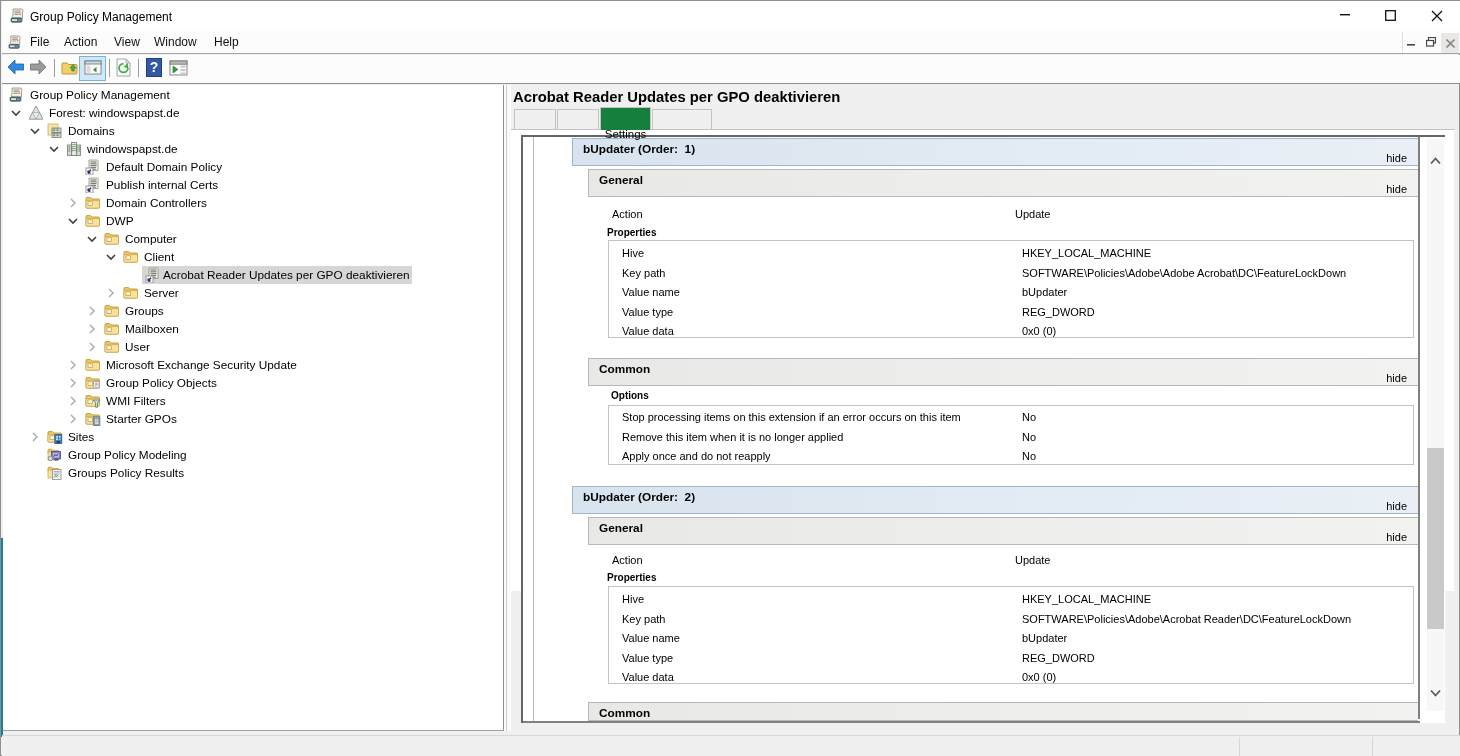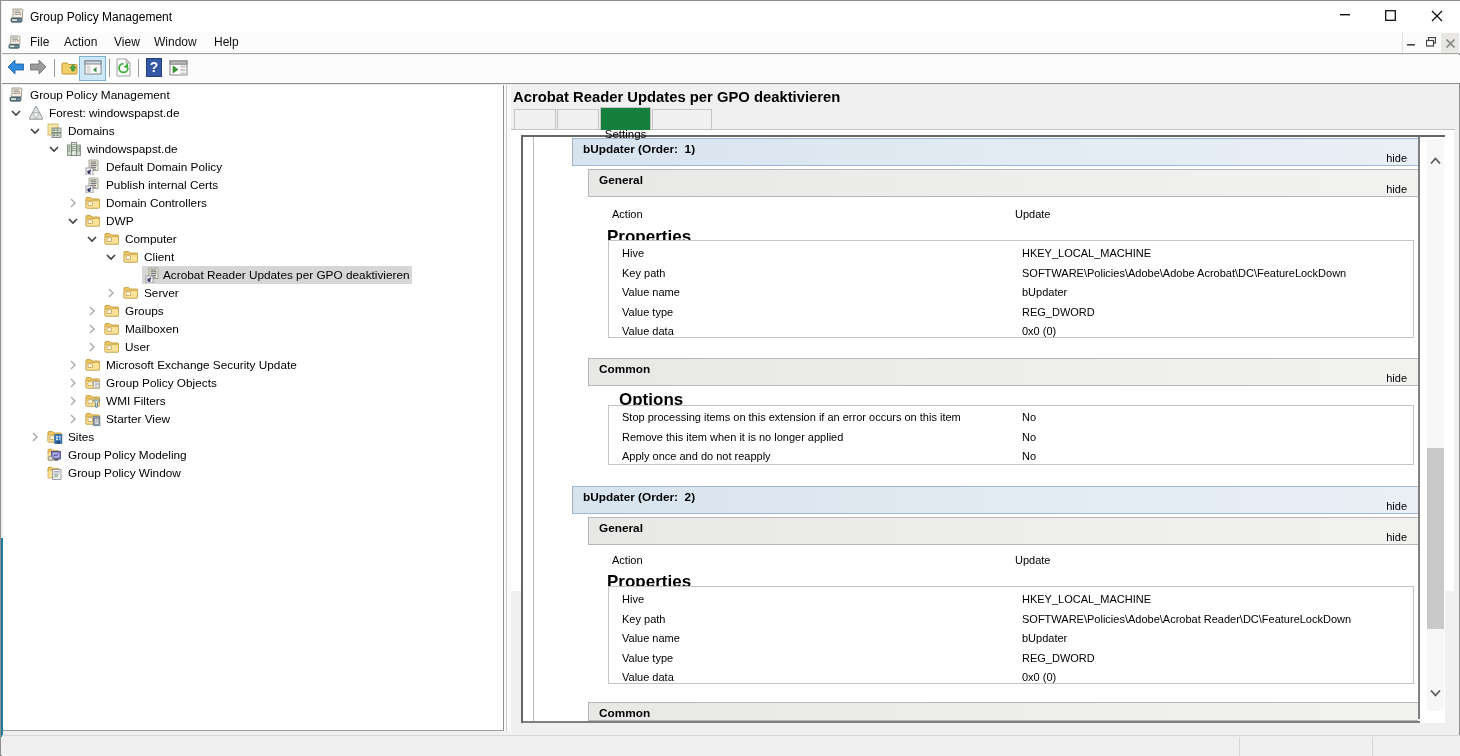--- a/index.html
+++ b/index.html
@@ -25,21 +25,21 @@
 .innerline{left:10px;top:0px;width:1px;height:586px;background:#b9b9b9;}
 .contR{left:895px;top:0px;width:2px;height:582px;background:#808080;}
 .contB{left:0px;top:584px;width:897px;height:2px;background:#808080;}
 .band{position:absolute;font-size:11px;}
 .bandblue{background:linear-gradient(90deg,#d7e3ee 0%,#e2ebf3 50%,#e9eff5 100%);border-top:1px solid #9eb6ce;border-bottom:1px solid #9eb6ce;border-left:1px solid #a7b5c2;}
 .bandgray{background:linear-gradient(90deg,#e8e9e6 0%,#eeefec 55%,#f2f2f0 100%);border-top:1px solid #b7b7b7;border-bottom:1px solid #b7b7b7;border-left:1px solid #b7b7b7;}
 .bandtitle{position:absolute;left:10px;top:3px;font-weight:bold;color:#000;font-size:11.8px;}
 .hide{position:absolute;right:11px;bottom:1px;color:#000;margin-top:32px;}
 .rrow{position:absolute;font-size:11px;color:#000;white-space:nowrap;}
 .rtable{position:absolute;border:1px solid #c3c3c3;background:#fff;}
-.bold{font-weight:bold;font-size:17px;}
+.bold{font-weight:bold;font-size:10px;}
 .sb{left:904px;top:2px;width:17px;height:572px;background:#f7f7f7;}
 .sbthumb{left:0px;top:309px;width:17px;height:181px;background:#c9c9c9;}
 .statusbar{left:1px;top:734px;width:1458px;height:21px;background:#f0f0f0;border-top:1px solid #d7d7d7;}
 .ssep{top:2px;width:1px;height:19px;background:#d7d7d7;}
 svg{display:block;}
 </style></head><body>
 <div class="win">
 
 <svg width="0" height="0" style="position:absolute">
 <defs>
@@ -359,42 +359,42 @@
 <div class="trow" style="left:105px;top:391px">
       <span class="lbl">WMI Filters</span>
     </div>
 <svg class="abs" style="left:67px;top:413px" width="10" height="10" viewBox="0 0 10 10">
       <use href="#chevclosed"></use>
     </svg>
 <svg class="abs" style="left:84px;top:410px" width="16" height="16" viewBox="0 0 16 16">
       <use href="#startergpo"></use>
     </svg>
 <div class="trow" style="left:105px;top:409px">
-      <span class="lbl">Starter View</span>
+      <span class="lbl">Starter GPOs</span>
     </div>
 <svg class="abs" style="left:29px;top:431px" width="10" height="10" viewBox="0 0 10 10">
       <use href="#chevclosed"></use>
     </svg>
 <svg class="abs" style="left:46px;top:428px" width="16" height="16" viewBox="0 0 16 16">
       <use href="#sitesicon"></use>
     </svg>
 <div class="trow" style="left:67px;top:427px">
       <span class="lbl">Sites</span>
     </div>
 <svg class="abs" style="left:46px;top:446px" width="16" height="16" viewBox="0 0 16 16">
       <use href="#modelicon"></use>
     </svg>
 <div class="trow" style="left:67px;top:445px">
       <span class="lbl">Group Policy Modeling</span>
     </div>
 <svg class="abs" style="left:46px;top:464px" width="16" height="16" viewBox="0 0 16 16">
       <use href="#resulticon"></use>
     </svg>
 <div class="trow" style="left:67px;top:463px">
-      <span class="lbl">Group Policy Window</span>
+      <span class="lbl">Groups Policy Results</span>
     </div>
 <div class="abs rpane">
 <div class="abs rtitle">Acrobat Reader Updates per GPO deaktivieren</div>
 <div class="tab" style="left:3px;width:42px">Scope</div>
 <div class="tab" style="left:46px;width:42px">Details</div>
 <div class="tab active" style="left:89px;width:51px">Settings</div>
 <div class="tab" style="left:141px;width:60px">Delegation</div>
 <div class="abs tabline"></div>
 <div class="abs page">
 <div class="abs frame">
@@ -420,21 +420,21 @@
           <div class="rrow" style="left:99px;top:149.0px">Value name</div>
           <div class="rrow" style="left:499px;top:149.0px">bUpdater</div>
           <div class="rrow" style="left:99px;top:168.5px">Value type</div>
           <div class="rrow" style="left:499px;top:168.5px">REG_DWORD</div>
           <div class="rrow" style="left:99px;top:188.0px">Value data</div>
           <div class="rrow" style="left:499px;top:188.0px">0x0 (0)</div>
 <div class="band bandgray" style="left:65px;top:221px;width:830px;height:28px">
             <span class="bandtitle">Common</span>
             <span class="hide">hide</span>
           </div>
-<div class="rrow bold" style="left:96px;top:253px">Options</div>
+<div class="rrow bold" style="left:88px;top:253px">Options</div>
 <div class="rtable" style="left:85px;top:268px;width:806px;height:60px"></div>
 <div class="rrow" style="left:99px;top:274.0px">Stop processing items on this extension if an error occurs on this item</div>
 <div class="rrow" style="left:499px;top:274.0px">No</div>
 <div class="rrow" style="left:99px;top:293.5px">Remove this item when it is no longer applied</div>
 <div class="rrow" style="left:499px;top:293.5px">No</div>
 <div class="rrow" style="left:99px;top:313.0px">Apply once and do not reapply</div>
 <div class="rrow" style="left:499px;top:313.0px">No</div>
 <div class="band bandblue" style="left:49px;top:349px;width:846px;height:28px">
             <span class="bandtitle">bUpdater (Order:&nbsp; 2)</span>
             <span class="hide">hide</span>

